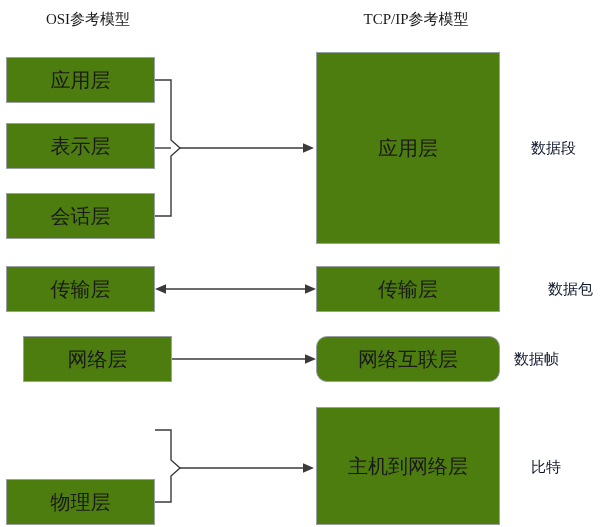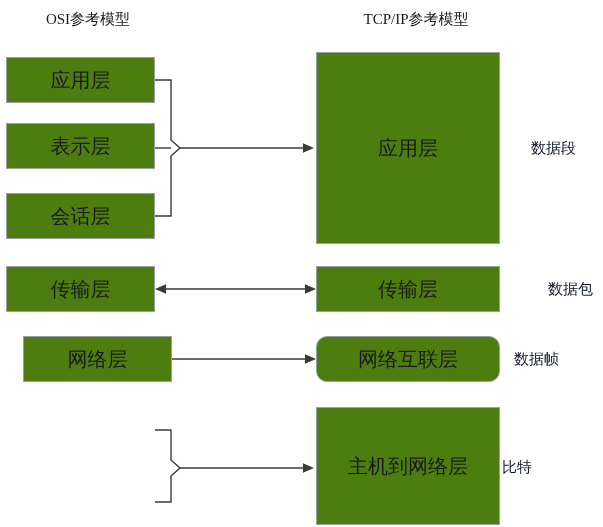--- a/index.html
+++ b/index.html
@@ -83,24 +83,25 @@
     <path d="M155,430 L171,430 L171,460 L180,468 L171,476 L171,502 L155,502" fill="none" stroke="#3a3a3a" stroke-width="1.4"></path>
     <line x1="180" y1="468" x2="306" y2="468" stroke="#3a3a3a" stroke-width="1.4"></line>
     <polygon points="314,468 303,463.2 303,472.8" fill="#3a3a3a"></polygon>
   </svg>
 
   <div class="box" style="left:6px; top:57px; width:149px; height:46px;">应用层</div>
   <div class="box" style="left:6px; top:193px; width:149px; height:46px;">会话层</div>
   <div class="box" style="left:6px; top:123px; width:149px; height:46px;">表示层</div>
   <div class="box" style="left:6px; top:266px; width:149px; height:46px;">传输层</div>
   <div class="box" style="left:6px; top:336px; width:149px; height:46px;margin-left:17px;">网络层</div>
+  <div class="box" style="left:6px; top:479px; width:149px; height:46px;">物理层</div>
 
   <div class="box" style="left:316px; top:52px; width:184px; height:192px;">应用层</div>
   <div class="box" style="left:316px; top:266px; width:184px; height:46px;">传输层</div>
   <div class="box" style="left:316px; top:336px; width:184px; height:46px;border-radius:11px;">网络互联层</div>
   <div class="box" style="left:316px; top:407px; width:184px; height:118px;text-align:center;">主机到网络层</div>
 
   <div class="sidelabel" style="left:531px; top:139px;">数据段</div>
   <div class="sidelabel" style="left:548px; top:280px;">数据包</div>
   <div class="sidelabel" style="left:500px; top:350px;margin-left:14px;">数据帧</div>
-  <div class="sidelabel" style="left:502px; top:458px;">比特</div>
+  <div class="sidelabel" style="left:531px; top:458px;">比特</div>
 
 </div>
 
 </body></html>

